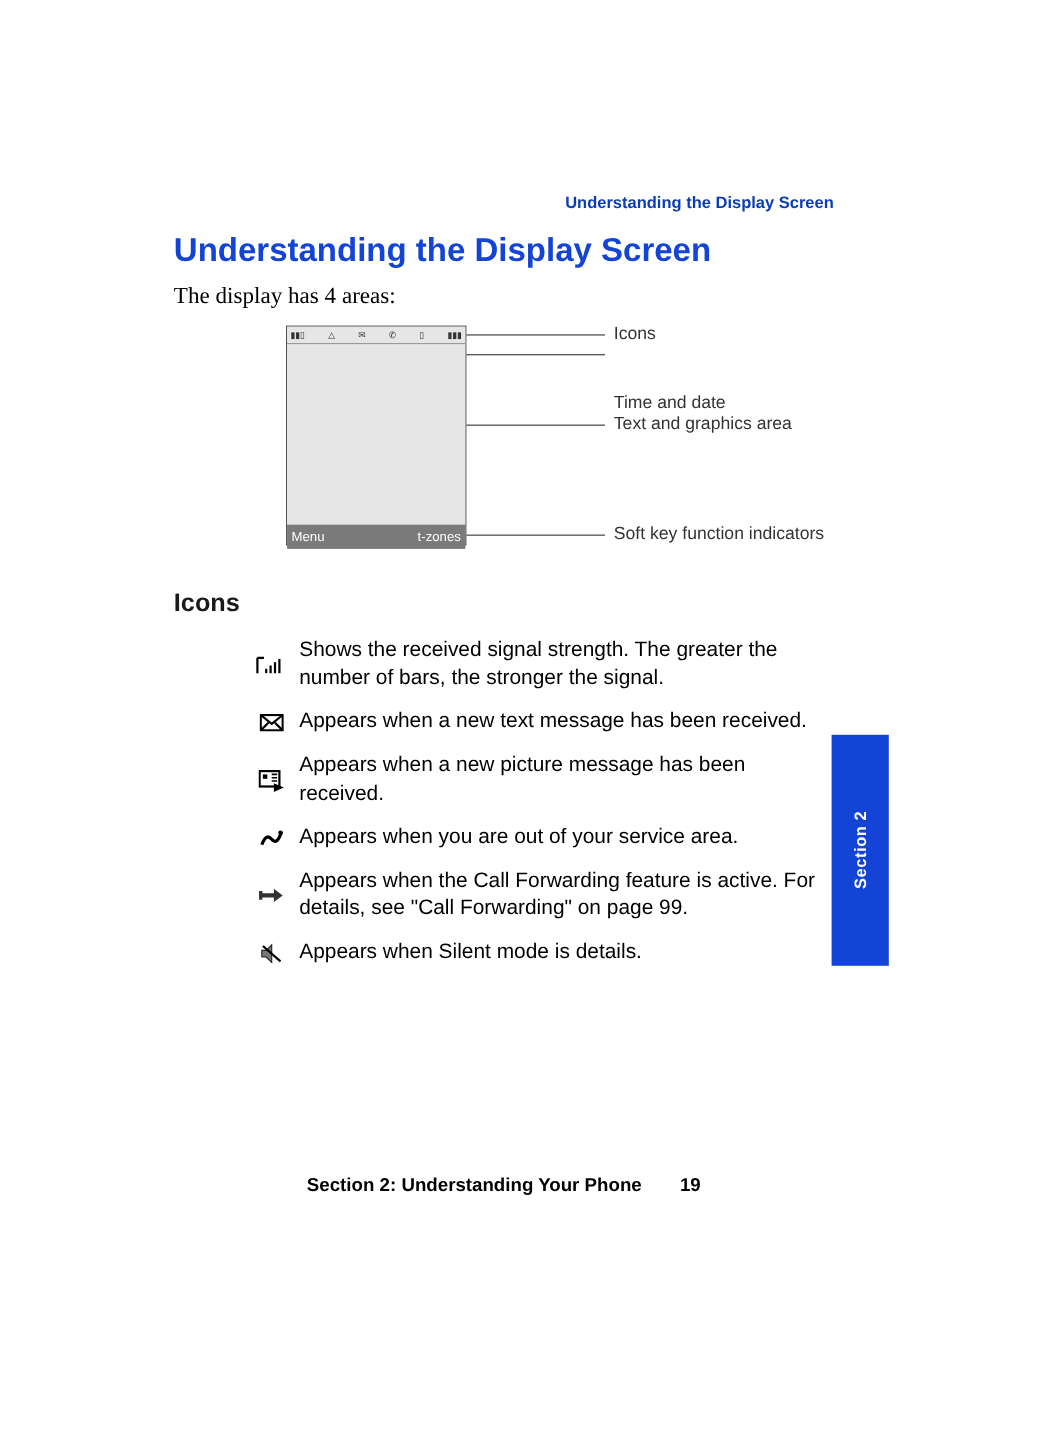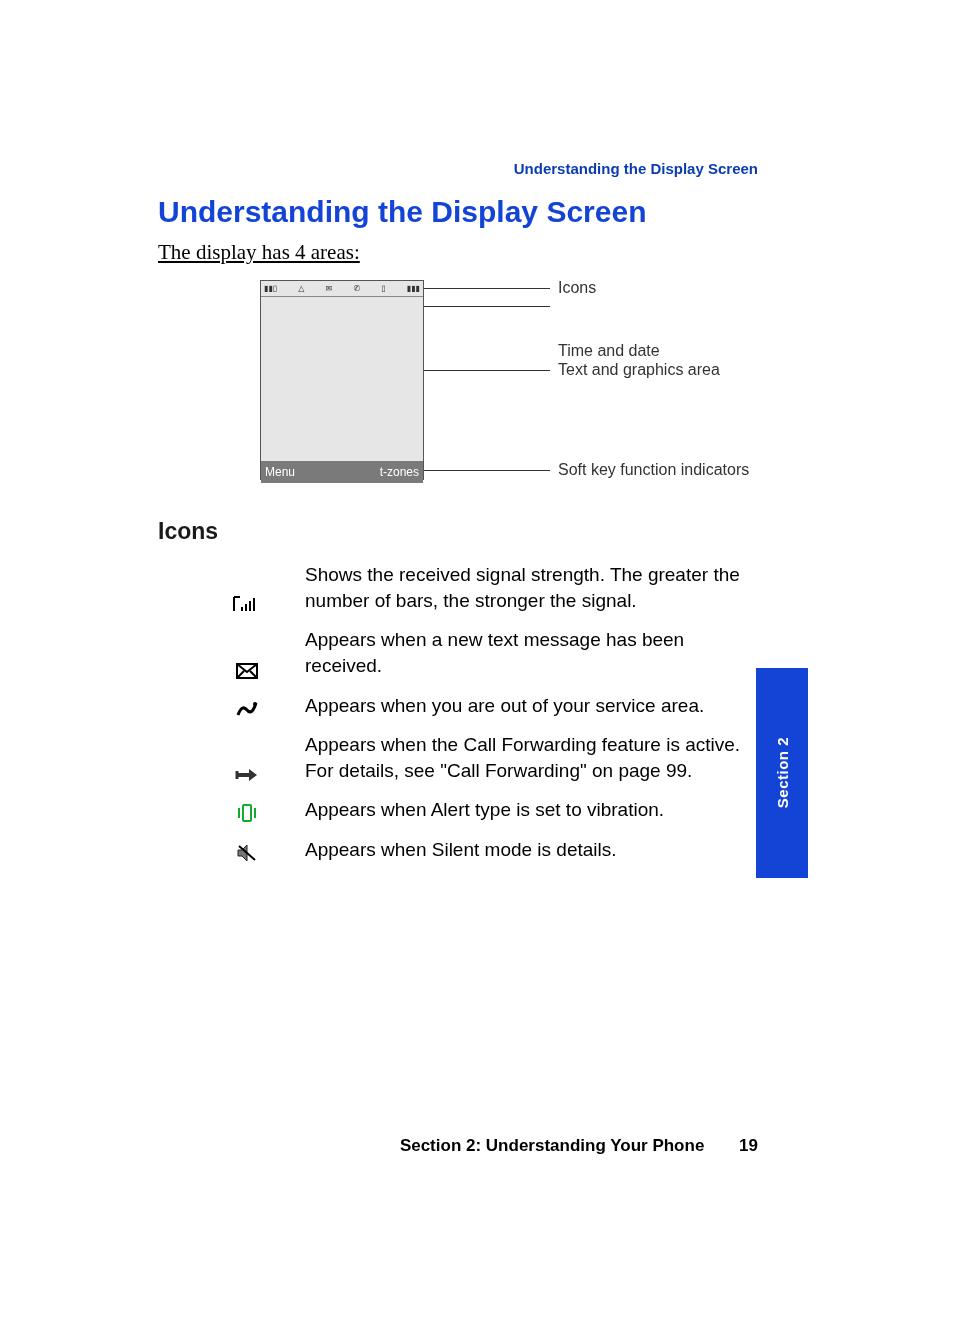--- a/index.html
+++ b/index.html
@@ -7,21 +7,21 @@
     width: 954px;
     height: 1319px;
     background: #fff;
     position: relative;
     font-family: Arial, Helvetica, sans-serif;
     color: #000;
   }
   .page {
     position: absolute;
     left: 158px;
-    top: 0;
+    top: 16px;
     width: 640px;
     height: 1174px;
   }
   .running-head {
     position: absolute;
     top: 160px;
     left: 0;
     width: 600px;
     text-align: right;
     color: #0a3db3;
@@ -35,21 +35,20 @@
     color: #1444d6;
     font-weight: bold;
     font-size: 30px;
   }
   .intro {
     position: absolute;
     top: 240px;
     left: 0;
     font-family: Georgia, 'Times New Roman', serif;
     font-size: 21px;
-    text-decoration: underline;
   }
   
   .diagram {
     position: absolute;
     top: 280px;
     left: 102px;
     width: 500px;
     height: 215px;
   }
   .phone {
@@ -112,23 +111,22 @@
     color: #1a1a1a;
   }
   .icon-list {
     position: absolute;
     top: 562px;
     left: 64px;
     width: 560px;
   }
   .icon-row {
     display: flex;
-    align-items: flex-end;
+    align-items: center;
     margin-bottom: 14px;
-    gap: 33px;
   }
   .icon-cell {
     width: 50px;
     flex: 0 0 50px;
     display: flex;
     justify-content: center;
     padding-top: 2px;
   }
   .icon-cell svg { display: block; }
   .desc-cell {
@@ -155,24 +153,24 @@
     color: #fff;
     font-weight: bold;
     font-size: 15px;
     writing-mode: vertical-rl;
     transform: rotate(180deg);
     letter-spacing: 0.5px;
   }
   
   .footer {
     position: absolute;
-    top: 1136px;
+    top: 1068px;
     left: 158px;
     width: 600px;
-    text-align: right;
+    text-align: center;
     font-weight: bold;
     font-size: 17px;
   }
   .footer .pn {
     display: inline-block;
     margin-left: 30px;
   }
 </style>
 </head>
 <body>
@@ -237,20 +235,31 @@
       <div class="icon-cell">
         <svg width="22" height="16" viewBox="0 0 22 16">
           <rect x="1" y="1" width="20" height="14" fill="none" stroke="#000" stroke-width="2"></rect>
           <path d="M1 1 L11 9 L21 1 M1 15 L8 8 M21 15 L14 8" stroke="#000" stroke-width="2" fill="none"></path>
         </svg>
       </div>
       <div class="desc-cell">Appears when a new text message has been received.</div>
     </div>
 
 
+    <div class="icon-row">
+      <div class="icon-cell">
+        <svg width="24" height="20" viewBox="0 0 24 20">
+          <rect x="1" y="1" width="18" height="14" fill="none" stroke="#000" stroke-width="2"></rect>
+          <rect x="4" y="4" width="4" height="4" fill="#000"></rect>
+          <path d="M12 4 h5 M12 7 h5 M12 10 h5" stroke="#000" stroke-width="1.5"></path>
+          <path d="M14 12 L23 16 L14 20 Z" fill="#000"></path>
+        </svg>
+      </div>
+      <div class="desc-cell">Appears when a new picture message has been received.</div>
+    </div>
 
 
     <div class="icon-row">
       <div class="icon-cell">
         <svg width="22" height="18" viewBox="0 0 22 18">
           <path d="M2 15 Q6 4 11 10 Q16 16 20 3" stroke="#000" stroke-width="3" fill="none"></path>
           <circle cx="19" cy="4" r="2" fill="#000"></circle>
         </svg>
       </div>
       <div class="desc-cell">Appears when you are out of your service area.</div>
@@ -261,29 +270,20 @@
       <div class="icon-cell">
         <svg width="24" height="16" viewBox="0 0 24 16">
           <path d="M2 8 h14" stroke="#333" stroke-width="4" fill="none"></path>
           <path d="M14 2 L22 8 L14 14 Z" fill="#333"></path>
           <path d="M2 4 L2 12" stroke="#333" stroke-width="3"></path>
         </svg>
       </div>
       <div class="desc-cell">Appears when the Call Forwarding feature is active. For details, see "Call Forwarding" on page 99.</div>
     </div>
 
-    <div class="icon-row">
-      <div class="icon-cell">
-        <svg width="22" height="20" viewBox="0 0 22 20">
-          <rect x="7" y="2" width="8" height="16" rx="1" fill="none" stroke="#1a3" stroke-width="2"></rect>
-          <path d="M3 5 v10 M19 5 v10" stroke="#1a3" stroke-width="2"></path>
-        </svg>
-      </div>
-      <div class="desc-cell">Appears when Alert type is set to vibration.</div>
-    </div>
 
     <div class="icon-row">
       <div class="icon-cell">
         <svg width="22" height="20" viewBox="0 0 22 20">
           <path d="M2 7 h4 l5 -5 v16 l-5 -5 h-4 z" fill="#777" stroke="#222" stroke-width="1"></path>
           <line x1="3" y1="3" x2="19" y2="17" stroke="#000" stroke-width="2"></line>
         </svg>
       </div>
       <div class="desc-cell">Appears when Silent mode is details.</div>
     </div>

